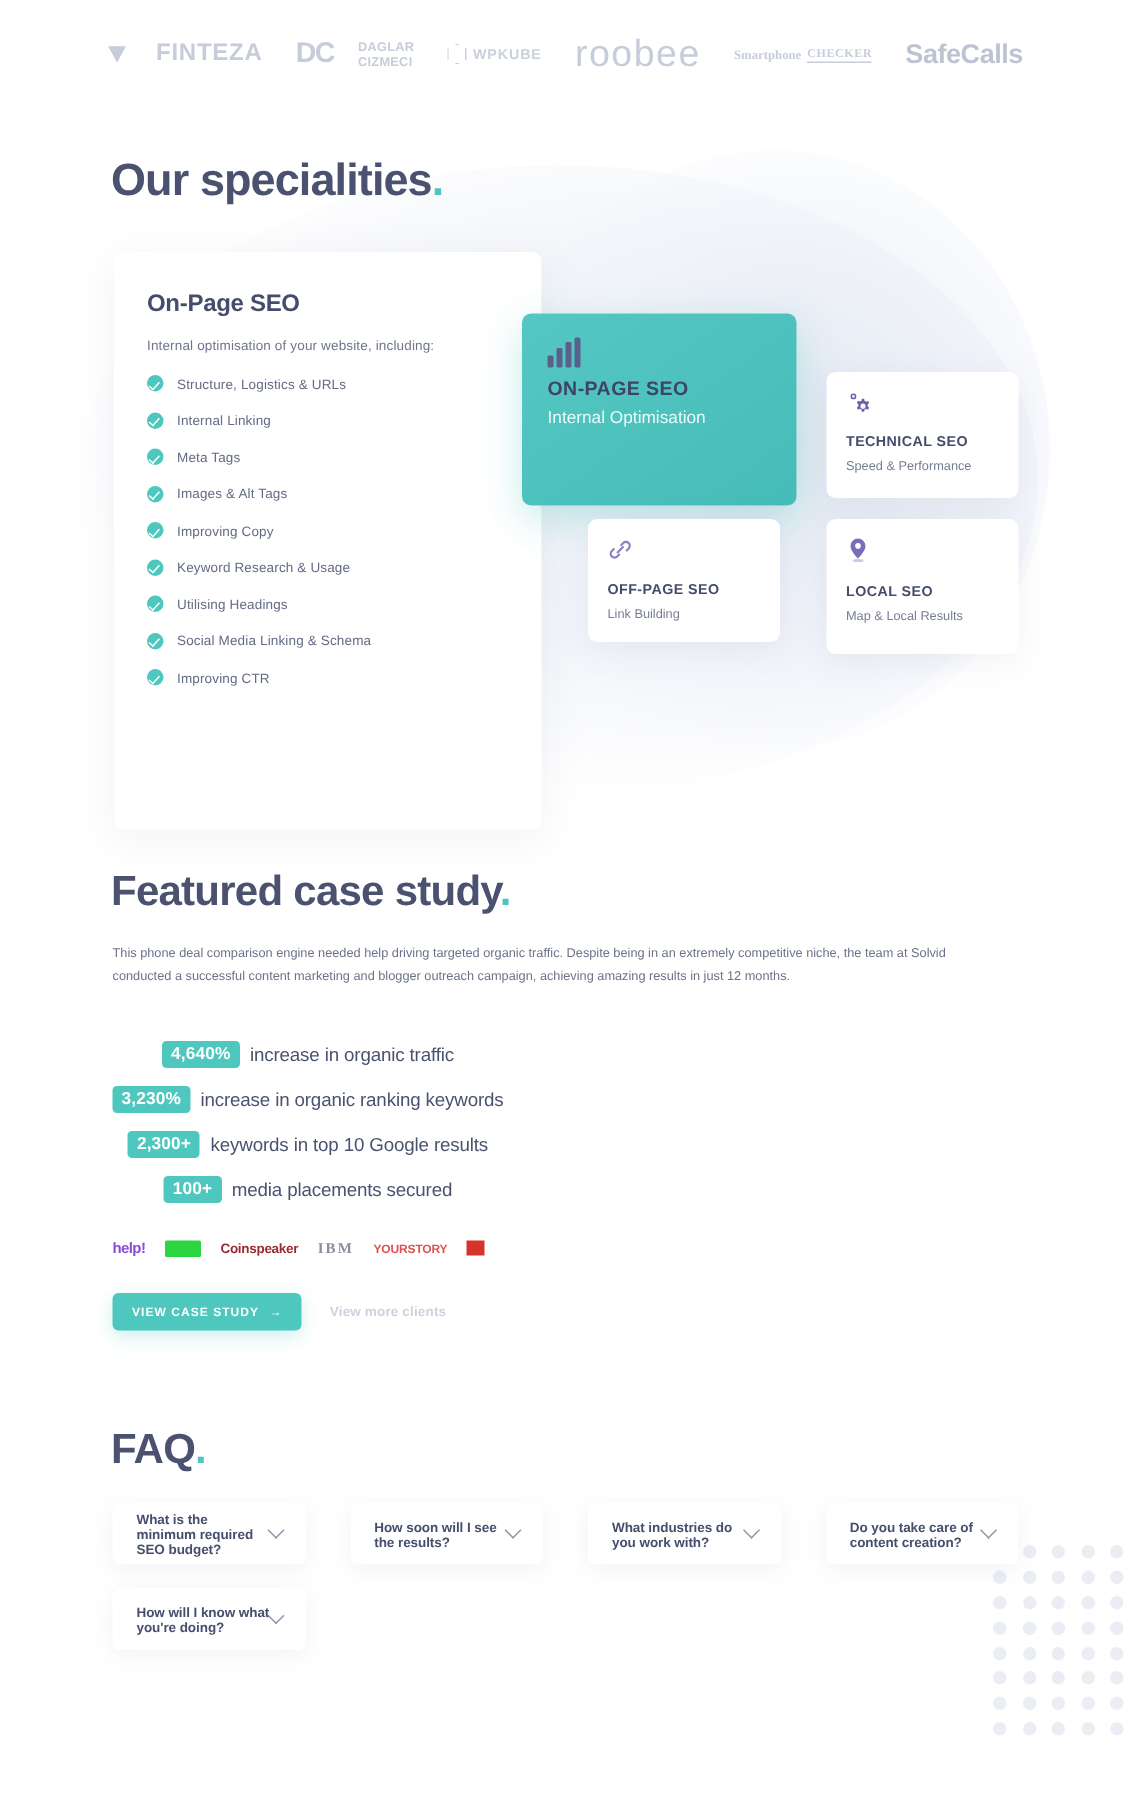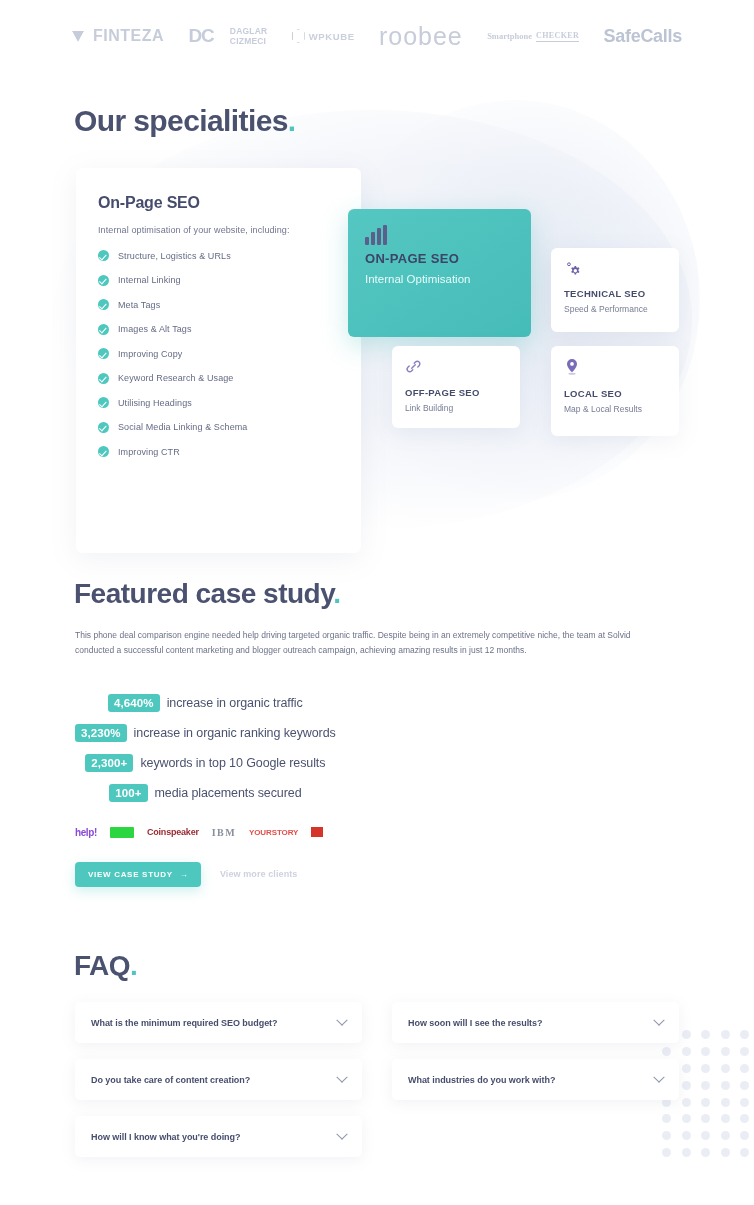--- a/index.html
+++ b/index.html
@@ -13,21 +13,21 @@
   }
   .page { position: relative; width: 754px; height: 1205px; background:#fff; }
 
   
   .logobar {
     position: absolute; left: 0; top: 0; width: 754px; height: 72px;
     display: flex; align-items: center; justify-content: space-between;
     padding: 0 72px;
   }
   .logo { color: #c2c8d6; display:flex; align-items:center; gap:4px; opacity:.95; }
-  .lg-finteza { font-size: 16px; font-weight: 700; letter-spacing: .5px; color:#c4cad8; display:flex; align-items:center; gap:9px;}
+  .lg-finteza { font-size: 16px; font-weight: 700; letter-spacing: .5px; color:#c4cad8; display:flex; align-items:center; gap:20px;}
   .lg-finteza .tri { width:0;height:0;border-left:6px solid #c4cad8;border-right:6px solid #c4cad8;border-top:11px solid #c4cad8; clip-path: polygon(0 0,100% 0,50% 100%); }
   .lg-daglar { display:flex; align-items:center; gap:16px; }
   .lg-daglar .dc { font-size:19px; font-weight:700; color:#c4cad8; letter-spacing:-1px;}
   .lg-daglar .tx { font-size:8.5px; font-weight:700; line-height:10px; color:#c4cad8; letter-spacing:.2px;}
   .lg-wpkube { display:flex; align-items:center; gap:4px; font-size:9.5px; font-weight:700; letter-spacing:.6px; color:#c7cdda; }
   .lg-wpkube .hex { width:13px;height:14px;border:1.5px solid #c7cdda; clip-path: polygon(50% 0,100% 25%,100% 75%,50% 100%,0 75%,0 25%); }
   .lg-roobee { font-size:25px; font-weight:400; color:#c4cad8; letter-spacing:1px; }
   .lg-spc { text-align:center; line-height:10px; }
   .lg-spc .a { font-size:8.5px; font-weight:600; color:#c4cad8; font-family:"Liberation Serif", serif;}
   .lg-spc .b { font-size:8px; font-weight:600; color:#c4cad8; border-bottom:1px solid #c4cad8; font-family:"Liberation Serif", serif; letter-spacing:.4px;}
@@ -118,21 +118,21 @@
     padding:8px 13px; font-size:8px; font-weight:700; letter-spacing:.7px;
     font-family:"Liberation Sans", sans-serif; cursor:pointer;
     box-shadow:0 4px 12px rgba(78,200,191,.28);
   }
   .btn-more { margin-left:14px; font-size:9px; color:#cdd2de; font-weight:600; letter-spacing:.1px; background:none;border:none;cursor:pointer;font-family:"Liberation Sans",sans-serif;}
 
   
   .faq-sec { position:absolute; left:0; top:930px; width:754px; }
   .faq-title { position:absolute; left:74px; top:20px; font-size:28px; font-weight:800; color:#4b5270; letter-spacing:-.5px;}
   .faq-title .dot { color:#4ec5c1; }
-  .faq-grid { position:absolute; left:75px; top:72px; width:604px; display:grid; grid-template-columns:1fr 1fr; gap:16px 30px;}
+  .faq-grid { position:absolute; left:75px; top:72px; width:604px; display:grid; grid-template-columns:1fr 1fr 1fr 1fr; gap:16px 30px;}
   .faq-item {
     background:#fff; border-radius:5px; box-shadow:0 3px 14px rgba(120,130,160,.10);
     height:41px; display:flex; align-items:center; justify-content:space-between;
     padding:0 16px; cursor:pointer;
   }
   .faq-item .q { font-size:9px; font-weight:700; color:#474e6d; letter-spacing:-.05px;}
   .chev { width:8px;height:8px;border:solid #8e95ab;border-width:0 1.4px 1.4px 0; transform:rotate(45deg) translate(-2px,-2px); flex:none;}
   .dots-deco { position:absolute; right:0px; top:100px; width:92px; height:130px; display:grid;
     grid-template-columns:repeat(5,1fr); gap:5px 6px; opacity:.55; }
   .dots-deco i { display:block; width:9px;height:9px;border-radius:50%;background:#dcdfee; }
@@ -353,27 +353,27 @@
     <div class="faq-grid">
       <div class="faq-item">
           <span class="q">What is the minimum required SEO budget?</span>
           <span class="chev"></span>
         </div>
       <div class="faq-item">
           <span class="q">How soon will I see the results?</span>
           <span class="chev"></span>
         </div>
       <div class="faq-item">
+          <span class="q">What industries do you work with?</span>
+          <span class="chev"></span>
+        </div>
+      <div class="faq-item">
           <span class="q">Do you take care of content creation?</span>
           <span class="chev"></span>
         </div>
       <div class="faq-item">
-          <span class="q">What industries do you work with?</span>
-          <span class="chev"></span>
-        </div>
-      <div class="faq-item">
           <span class="q">How will I know what you're doing?</span>
           <span class="chev"></span>
         </div>
     </div>
   </div>
 
 </div>
 
 </body></html>

